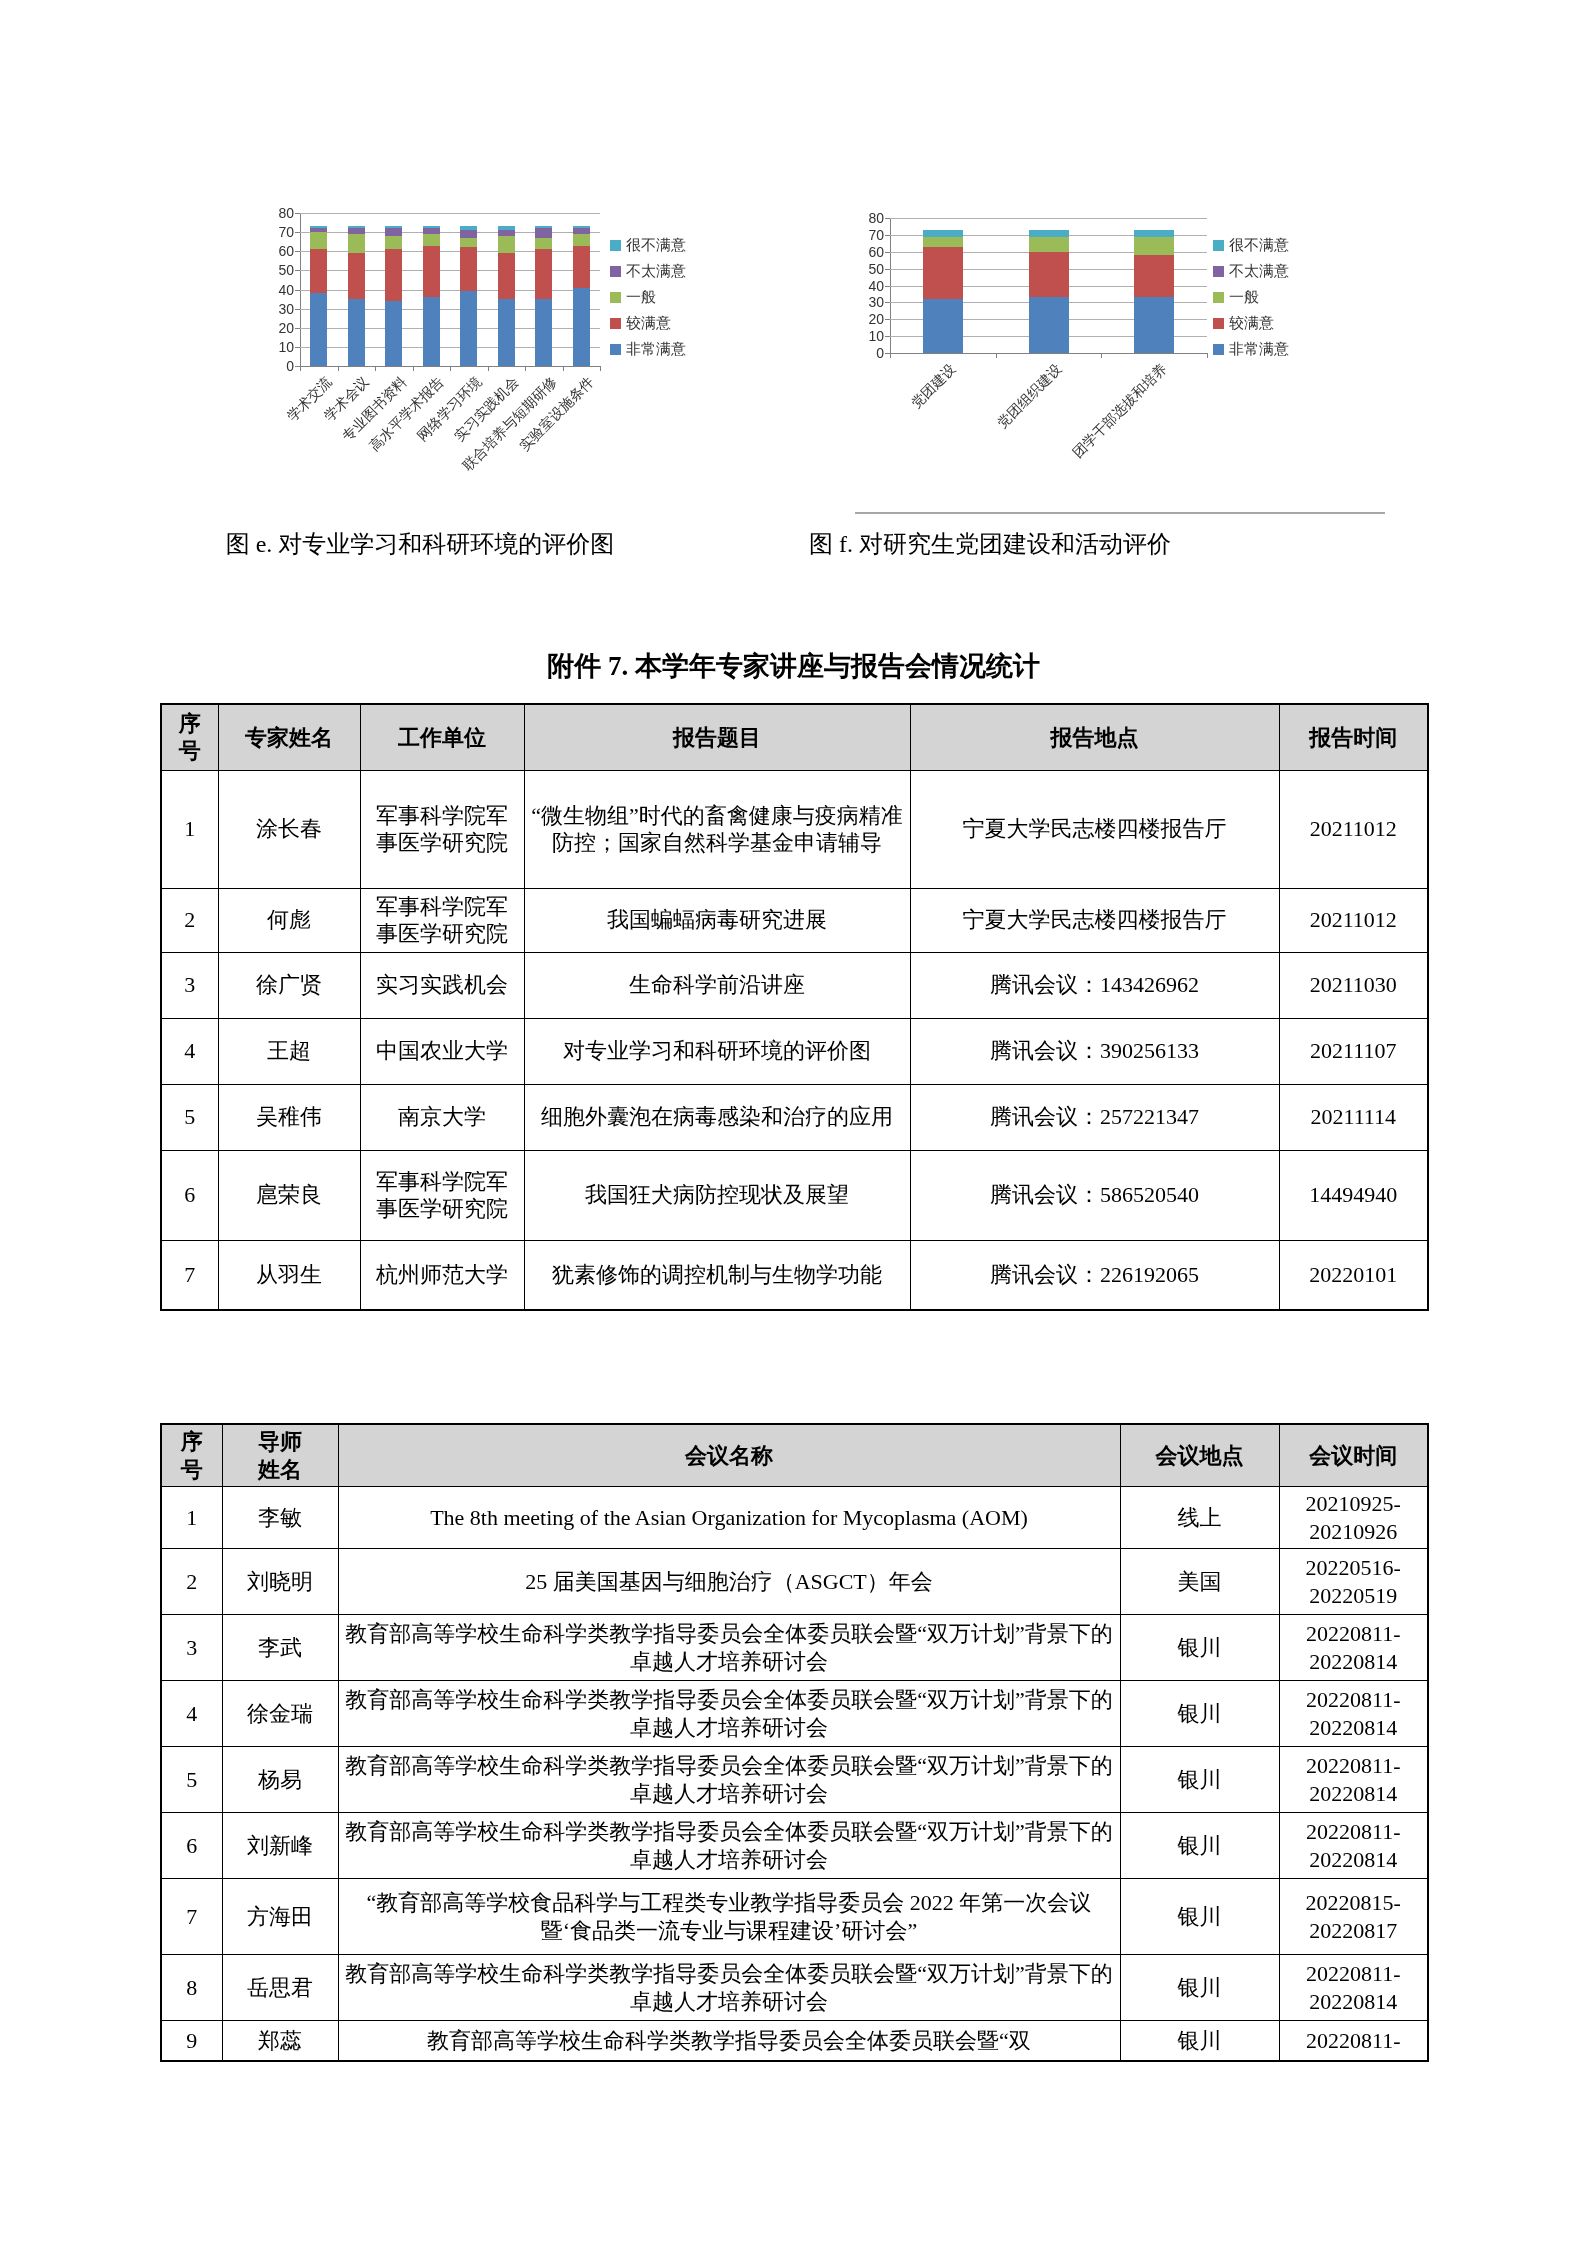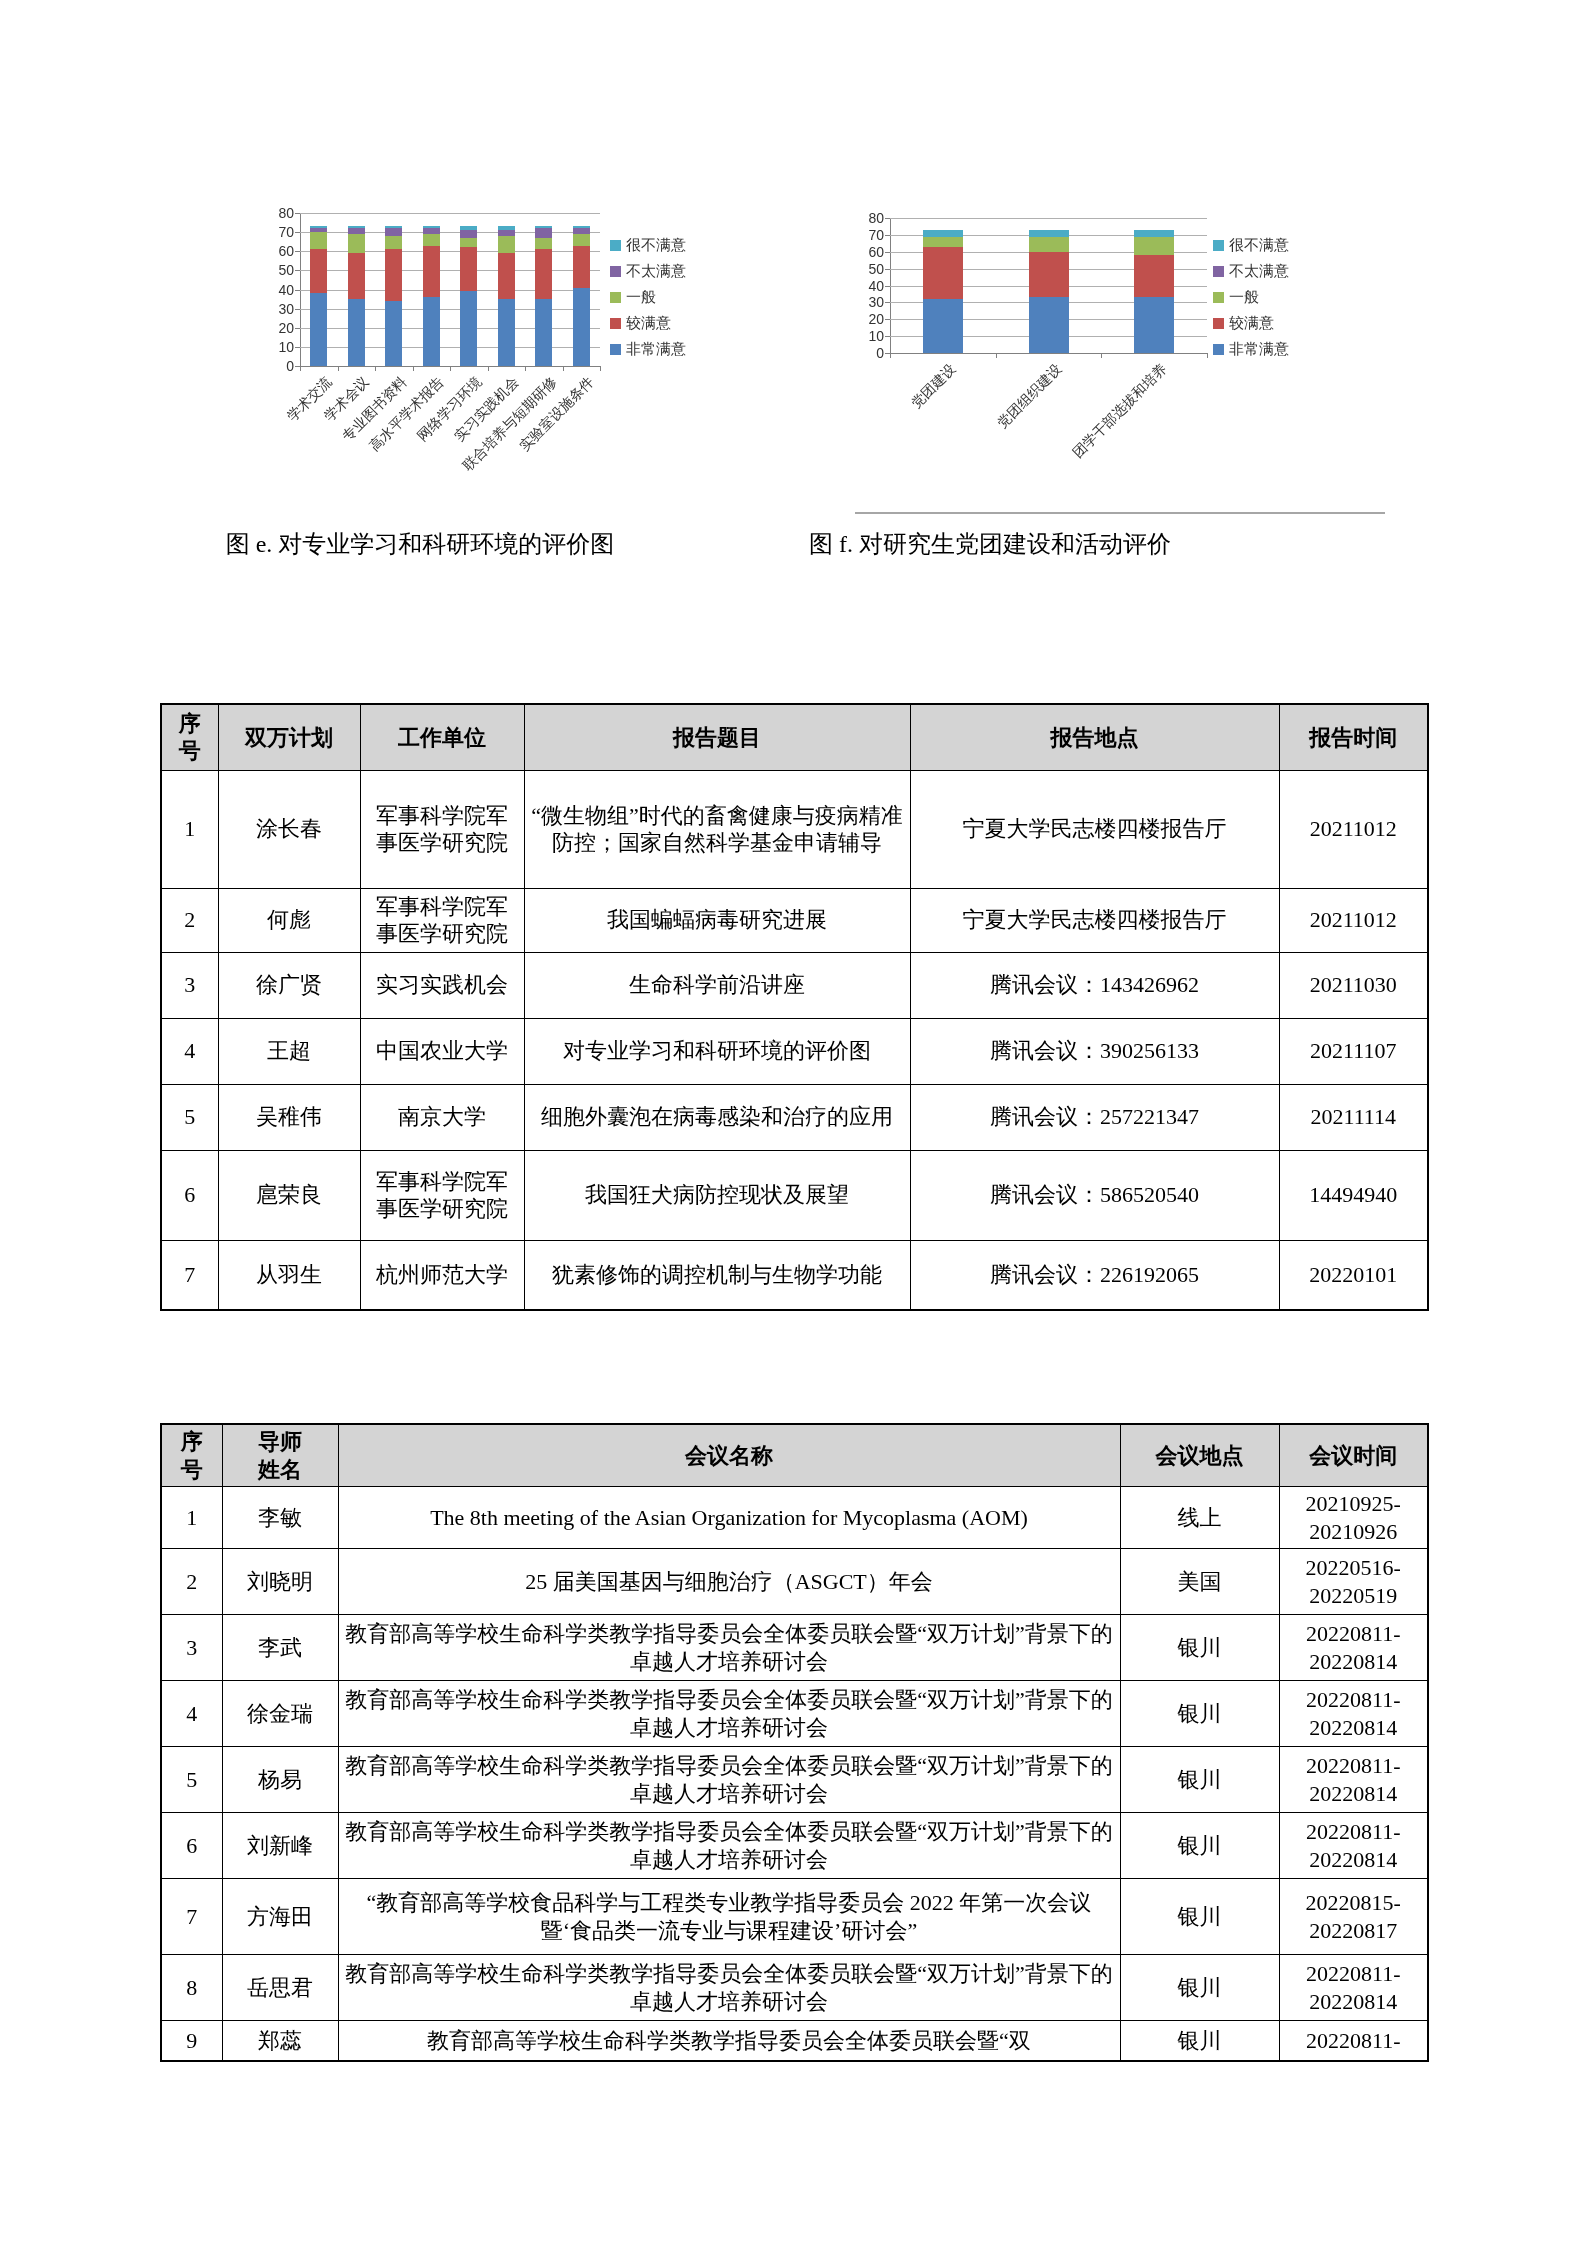--- a/index.html
+++ b/index.html
@@ -211,35 +211,36 @@
       <div class="legend-item" style="left: 358px; top: 200px;">
         <span class="legend-swatch" style="background: rgb(79, 129, 189);"></span>
         <span class="legend-text">非常满意</span>
       </div>
     </div>
 
   <div class="caption" style="left:140px;top:528px;width:560px;">图 e. 对专业学习和科研环境的评价图</div>
 
   <div class="caption" style="left:730px;top:528px;width:520px;">图 f. 对研究生党团建设和活动评价</div>
 
+  <div class="tbl-title" style="top:648px;">附件 7. 本学年专家讲座与报告会情况统计</div>
 
   <table class="doc" id="table7" style="left:160px;top:703px;width:1267px;">
       <colgroup>
         <col style="width: 57px;">
         <col style="width: 142px;">
         <col style="width: 164px;">
         <col style="width: 386px;">
         <col style="width: 369px;">
         <col style="width: 149px;">
       </colgroup>
       <thead>
         <tr style="height: 66px;">
           <th>序
 号</th>
-          <th>双万计划</th>
+          <th>专家姓名</th>
           <th>工作单位</th>
           <th>报告题目</th>
           <th>报告地点</th>
           <th>报告时间</th>
         </tr>
       </thead>
       <tbody>
         <tr style="height: 118px;">
           <td>1</td>
           <td>涂长春</td>

